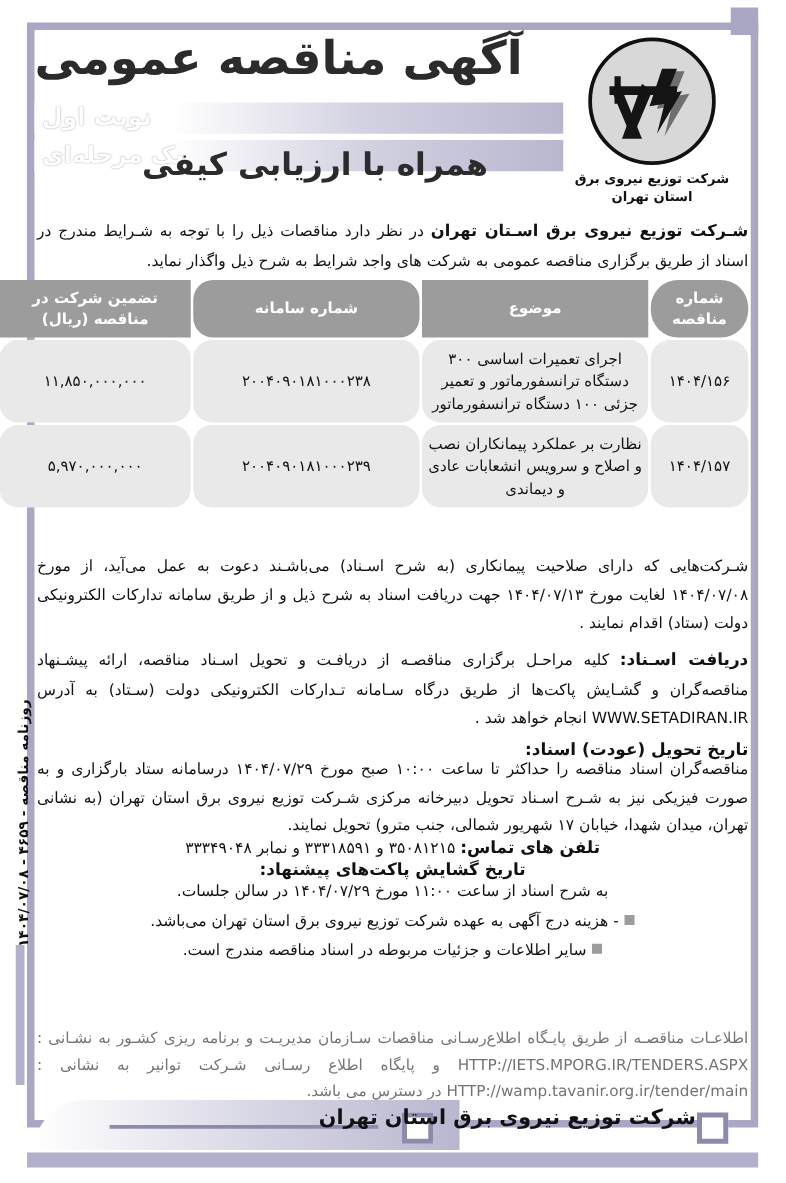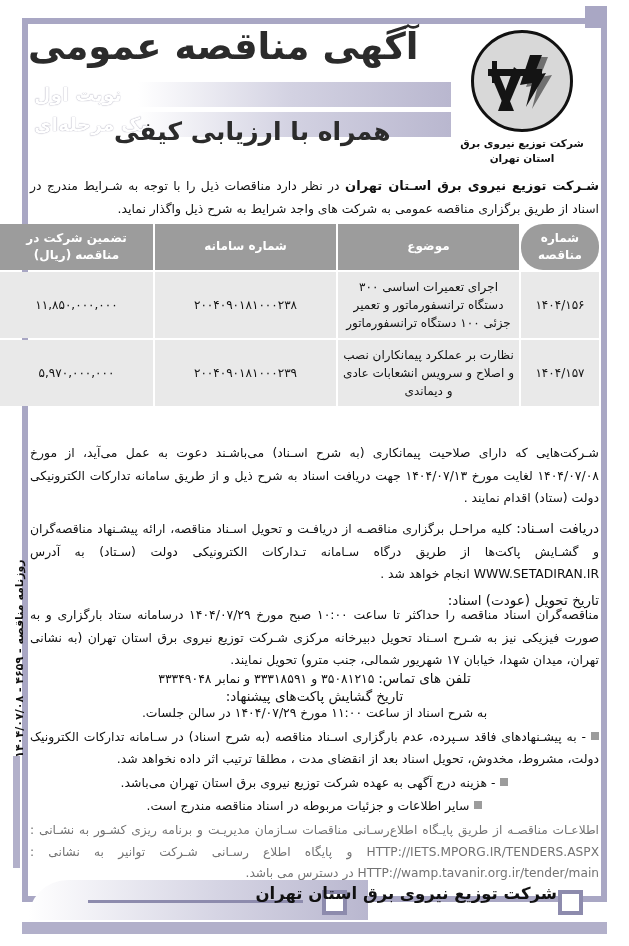--- a/index.html
+++ b/index.html
@@ -110,35 +110,35 @@
     position:absolute;right:28px;top:222px;width:573px;
     border-collapse:separate;border-spacing:2px;
     table-layout:fixed;
   }
   table.t th{
     background:#9c9c9c;color:#ffffff;font-size:12px;font-weight:bold;
     padding:6px 3px;line-height:1.4;vertical-align:middle;text-align:center;
   }
   table.t td{
     background:#e9e9e9;color:#111;font-size:12px;
-    padding:6px 3px;line-height:1.5;vertical-align:middle;text-align:center;
+    padding:6px 3px;line-height:1.5;vertical-align:middle;text-align:center;border-radius:15px;
   }
   .col-num{width:72px;border-radius:22px;}
   .col-sub{width:175px;}
-  .col-sys{width:175px;}
+  .col-sys{width:175px;border-radius:16px;}
   .col-gar{width:147px;}
   td.sub{font-size:11.6px;line-height:1.55;}
 
   
   .body-txt{
     position:absolute;right:30px;left:30px;
     font-size:12.4px;color:#111;line-height:1.82;
     text-align:justify;
   }
-  .body-txt b{font-weight:normal;}
+  .body-txt b{font-weight:bold;}
   .sec-head{font-weight:bold;font-size:13.5px;}
   .rtl-latin{direction:ltr;unicode-bidi:embed;display:inline-block;}
 
   .p1{top:442px;}
   .p2{top:516px;}
   .p3{top:588px;}
   .p4{top:604px;}
   .p5{top:666px;}
   .p6{top:684px;}
   .p7{top:702px;}
@@ -287,21 +287,20 @@
   <div class="body-txt p5 b-center">
     <b class="sec-head">تلفن های تماس:</b><span> ۳۵۰۸۱۲۱۵ و ۳۳۳۱۸۵۹۱ و نمابر ۳۳۳۴۹۰۴۸</span>
   </div>
 
   <div class="body-txt p6 b-center">
     <b class="sec-head">تاریخ گشایش پاکت‌های پیشنهاد:</b>
   </div>
   <div class="body-txt p7 b-center">به شرح اسناد از ساعت ۱۱:۰۰ مورخ ۱۴۰۴/۰۷/۲۹ در سالن جلسات.</div>
 
   <div class="bullets">
-    <span class="bline"><span class="bsq"></span><span>- به پیشـنهادهای فاقد سـپرده، عدم بارگزاری اسـناد مناقصه (به شرح اسناد) در سـامانه تدارکات الکترونیک دولت، مشروط، مخدوش، تحویل اسناد بعد از انقضای مدت ، مطلقا ترتیب اثر داده نخواهد شد.</span></span>
     <span class="bline b-center"><span class="bsq"></span><span>- هزینه درج آگهی به عهده شرکت توزیع نیروی برق استان تهران می‌باشد.</span></span>
     <span class="bline b-center"><span class="bsq"></span><span>سایر اطلاعات و جزئیات مربوطه در اسناد مناقصه مندرج است.</span></span>
   </div>
 
   <div class="info-block">
     <span>اطلاعـات مناقصـه از طریق پایـگاه اطلاع‌رسـانی مناقصات سـازمان مدیریـت و برنامه ریزی کشـور به نشـانی : </span><span class="rtl-latin">HTTP://IETS.MPORG.IR/TENDERS.ASPX</span><span> و پایگاه اطلاع رسـانی شـرکت توانیر به نشانی : </span><span class="rtl-latin">HTTP://wamp.tavanir.org.ir/tender/main</span><span> در دسترس می باشد.</span>
   </div>
 
   <div class="footer">
     <div class="foot-swoosh"></div>

